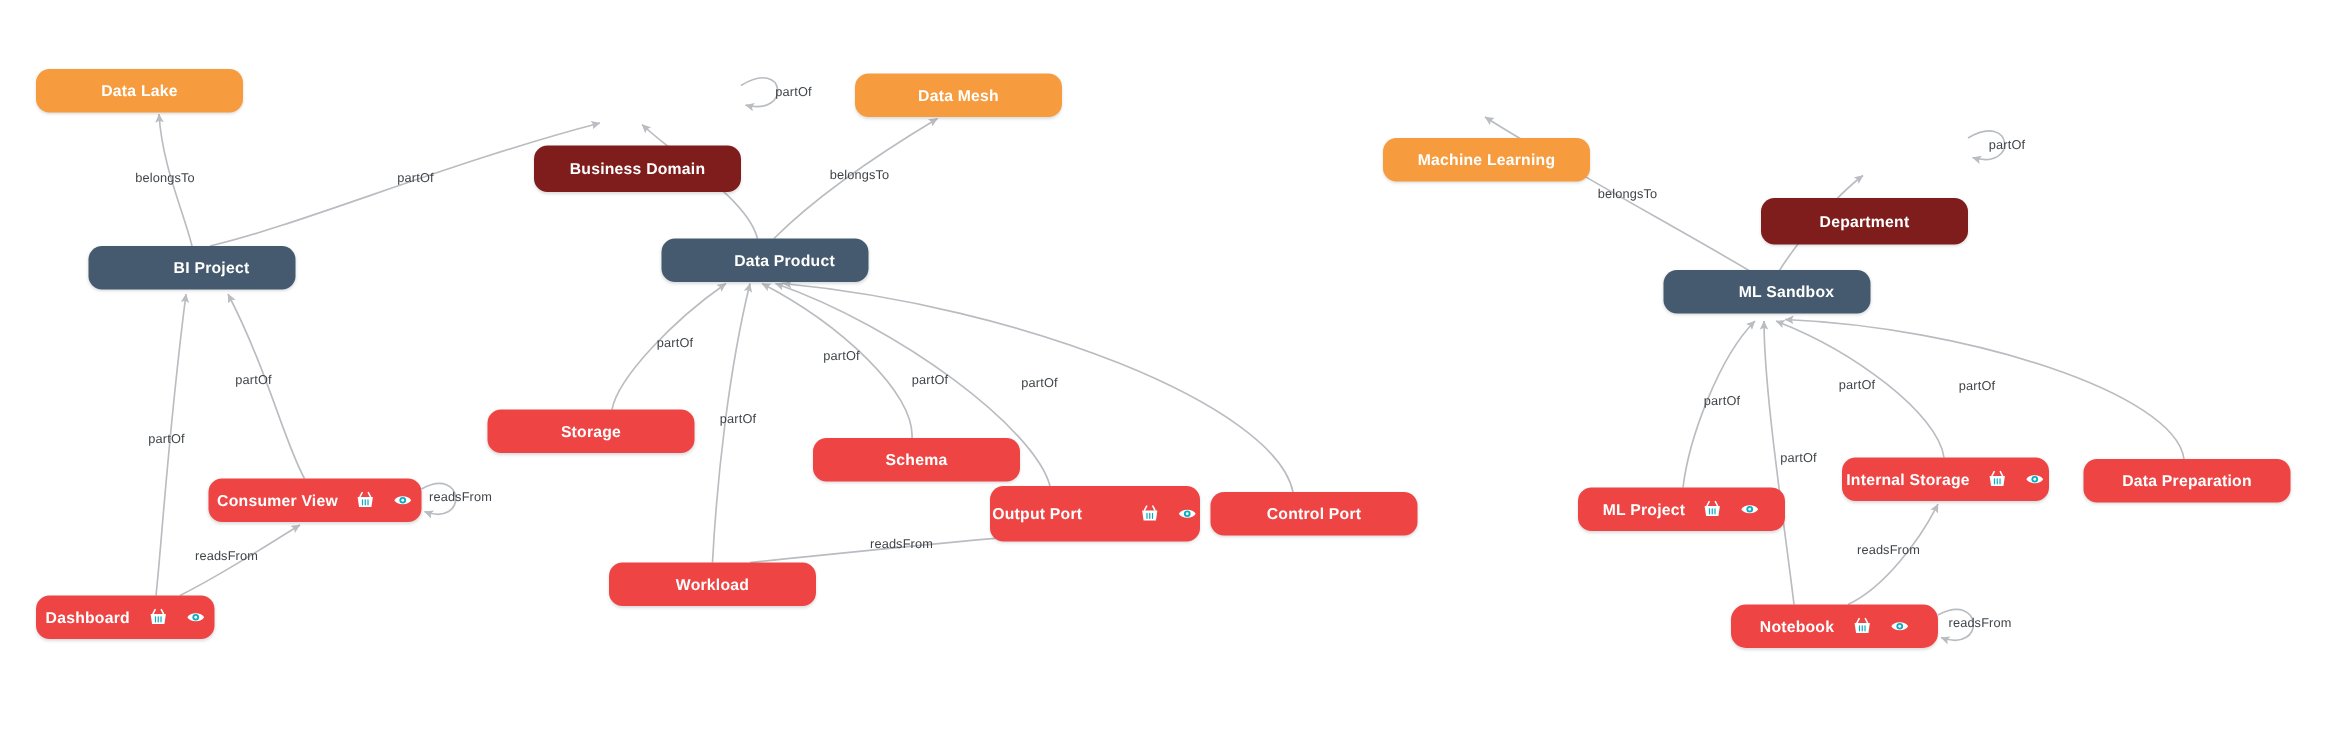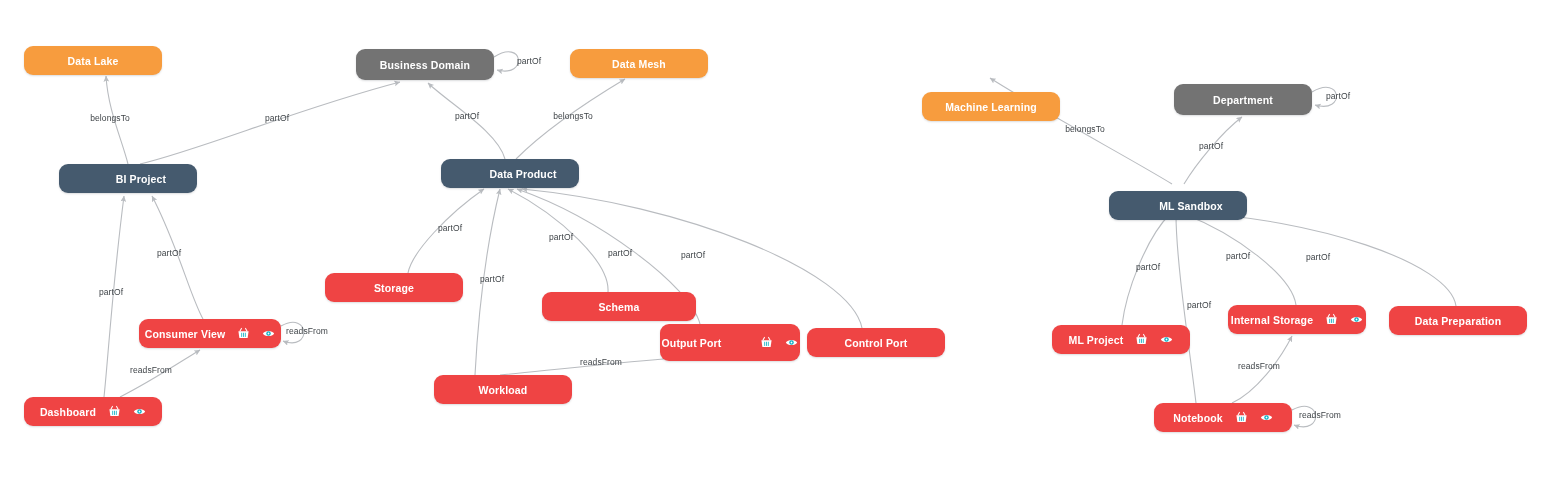--- a/index.html
+++ b/index.html
@@ -68,21 +68,21 @@
   }
   .node-icons .icon {
     display: inline-flex;
     align-items: center;
     justify-content: center;
     width: 13px;
     height: 13px;
   }
   .node-icons svg { display: block; }
   .color-orange  { background: #f79c3e; }
-  .color-darkteal{ background: #737373; }
+  .color-darkteal{ background: #7f1d1d; margin-top: 48px; }
   .color-slate   { background: #455a6e; padding-left: 26px; }
   .color-cyan    { background: #ef4444; }
 </style>
 </head>
 <body>
 
 <div id="graph-canvas">
 
   <svg class="edge-layer" viewBox="0 0 1555 497" xmlns="http://www.w3.org/2000/svg">
     <defs>
@@ -157,27 +157,27 @@
       </div>
       <div class="node color-darkteal" style="left: 1174px; top: 84px; width: 138px; height: 31px;">
         <span class="node-label">Department</span>
       </div>
       <div class="node color-slate" style="left: 59px; top: 164px; width: 138px; height: 29px;">
         <span class="node-label">BI Project</span>
       </div>
       <div class="node color-slate" style="left: 441px; top: 159px; width: 138px; height: 29px;">
         <span class="node-label">Data Product</span>
       </div>
-      <div class="node color-slate" style="left: 1109px; top: 191px; width: 138px; height: 29px;">
+      <div class="node color-slate" style="left: 1109px; top: 180px; width: 138px; height: 29px;">
         <span class="node-label">ML Sandbox</span>
       </div>
       <div class="node color-cyan" style="left: 325px; top: 273px; width: 138px; height: 29px;">
         <span class="node-label">Storage</span>
       </div>
-      <div class="node color-cyan" style="left: 542px; top: 292px; width: 154px; height: 29px;">
+      <div class="node color-cyan" style="left: 542px; top: 292px; width: 138px; height: 29px;">
         <span class="node-label">Schema</span>
       </div>
       <div class="node color-cyan" style="left: 139px; top: 319px; width: 142px; height: 29px;">
         <span class="node-label">Consumer View</span>
         <span class="node-icons">
           <span class="icon">
             <svg viewBox="0 0 24 24" width="13" height="13">
               <path d="M8.2 2.6 L5.6 7.4 M15.8 2.6 L18.4 7.4" stroke="#ffffff" stroke-width="1.9" fill="none" stroke-linecap="round"></path>
               <path d="M2.6 8.0 H21.4 L19.6 20.4 H4.4 Z" fill="#ffffff"></path>
               <path d="M8.6 11.4 V17.6 M12 11.4 V17.6 M15.4 11.4 V17.6" stroke="#0aadc2" stroke-width="1.5" stroke-linecap="round"></path>
@@ -248,43 +248,43 @@
               <path d="M1.6 12 C5 5.6 19 5.6 22.4 12 C19 18.4 5 18.4 1.6 12 Z" fill="#ffffff"></path>
               <circle cx="12" cy="12" r="4.1" fill="#0aadc2"></circle>
               <circle cx="12" cy="12" r="1.7" fill="#ffffff"></circle>
             </svg>
           </span>
         </span>
       </div>
       <div class="node color-cyan" style="left: 1389px; top: 306px; width: 138px; height: 29px;">
         <span class="node-label">Data Preparation</span>
       </div>
-      <div class="node color-cyan" style="left: 24px; top: 397px; width: 138px; height: 29px;">
+      <div class="node color-cyan" style="left: 24px; top: 397px; width: 119px; height: 29px;">
         <span class="node-label">Dashboard</span>
         <span class="node-icons">
           <span class="icon">
             <svg viewBox="0 0 24 24" width="13" height="13">
               <path d="M8.2 2.6 L5.6 7.4 M15.8 2.6 L18.4 7.4" stroke="#ffffff" stroke-width="1.9" fill="none" stroke-linecap="round"></path>
               <path d="M2.6 8.0 H21.4 L19.6 20.4 H4.4 Z" fill="#ffffff"></path>
               <path d="M8.6 11.4 V17.6 M12 11.4 V17.6 M15.4 11.4 V17.6" stroke="#0aadc2" stroke-width="1.5" stroke-linecap="round"></path>
             </svg>
           </span>
           <span class="icon">
             <svg viewBox="0 0 24 24" width="13" height="13">
               <path d="M1.6 12 C5 5.6 19 5.6 22.4 12 C19 18.4 5 18.4 1.6 12 Z" fill="#ffffff"></path>
               <circle cx="12" cy="12" r="4.1" fill="#0aadc2"></circle>
               <circle cx="12" cy="12" r="1.7" fill="#ffffff"></circle>
             </svg>
           </span>
         </span>
       </div>
-      <div class="node color-cyan" style="left: 406px; top: 375px; width: 138px; height: 29px; margin-left: 28px;">
+      <div class="node color-cyan" style="left: 406px; top: 375px; width: 138px; height: 29px;">
         <span class="node-label">Workload</span>
       </div>
-      <div class="node color-cyan" style="left: 1154px; top: 403px; width: 138px; height: 29px;">
+      <div class="node color-cyan" style="left: 1154px; top: 403px; width: 138px; height: 29px; border-radius: 10px;">
         <span class="node-label">Notebook</span>
         <span class="node-icons">
           <span class="icon">
             <svg viewBox="0 0 24 24" width="13" height="13">
               <path d="M8.2 2.6 L5.6 7.4 M15.8 2.6 L18.4 7.4" stroke="#ffffff" stroke-width="1.9" fill="none" stroke-linecap="round"></path>
               <path d="M2.6 8.0 H21.4 L19.6 20.4 H4.4 Z" fill="#ffffff"></path>
               <path d="M8.6 11.4 V17.6 M12 11.4 V17.6 M15.4 11.4 V17.6" stroke="#0aadc2" stroke-width="1.5" stroke-linecap="round"></path>
             </svg>
           </span>
           <span class="icon">

